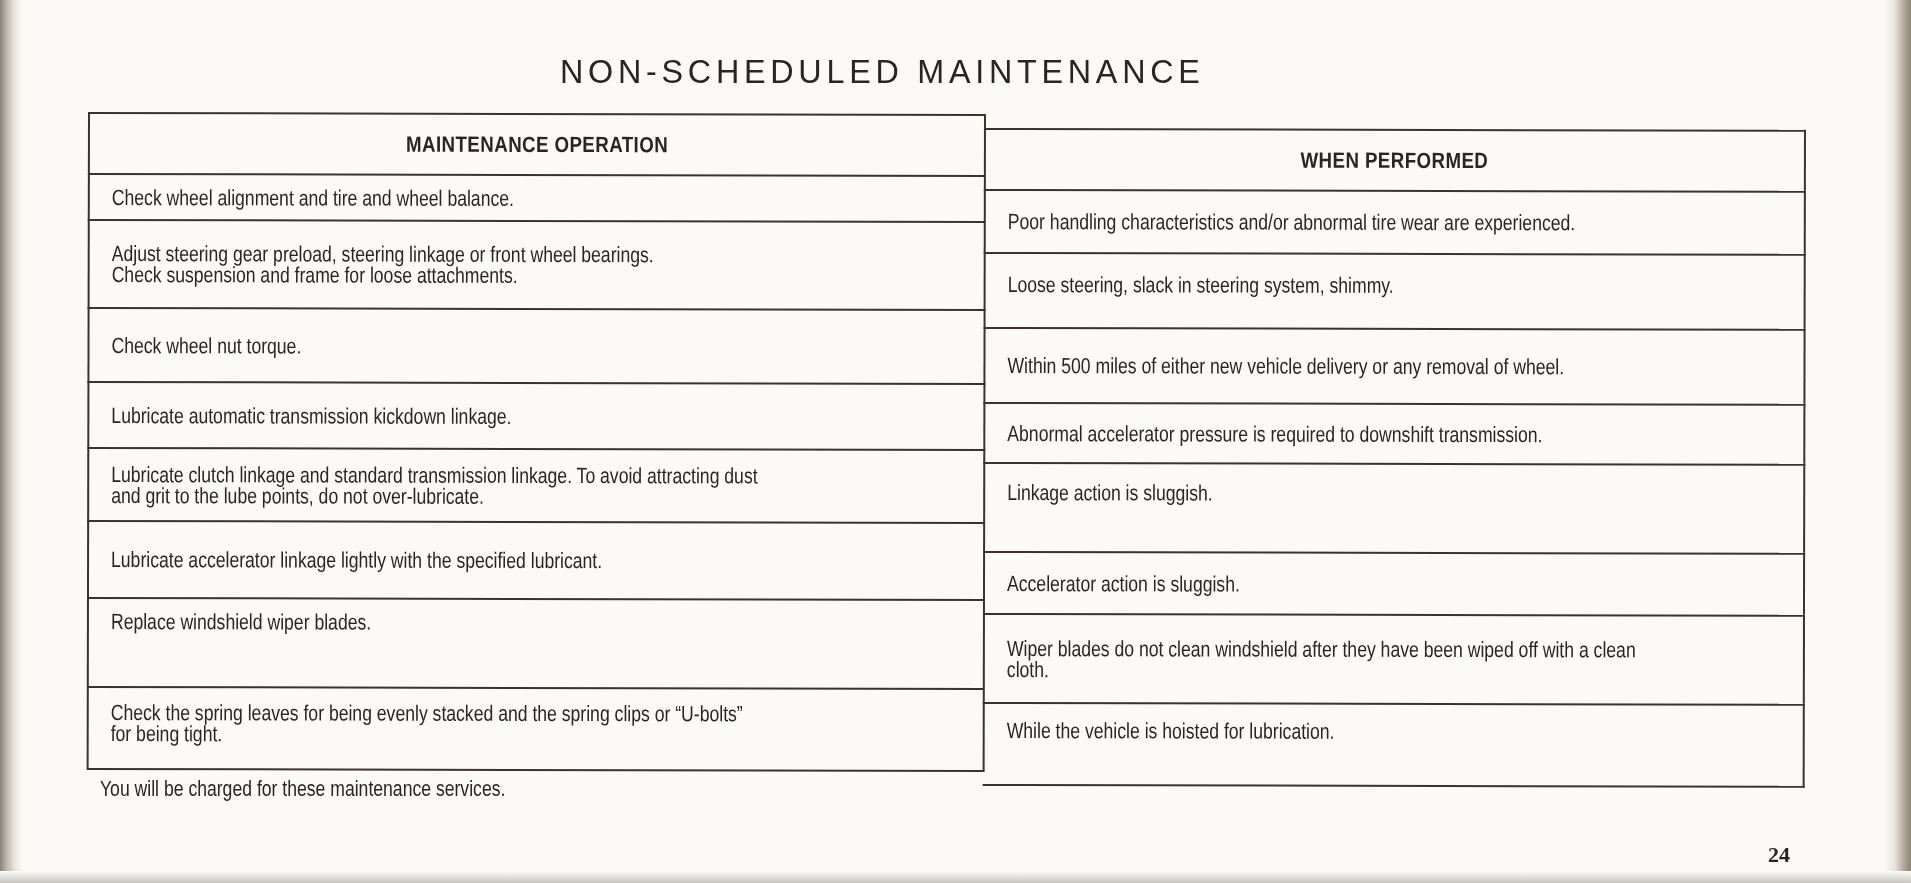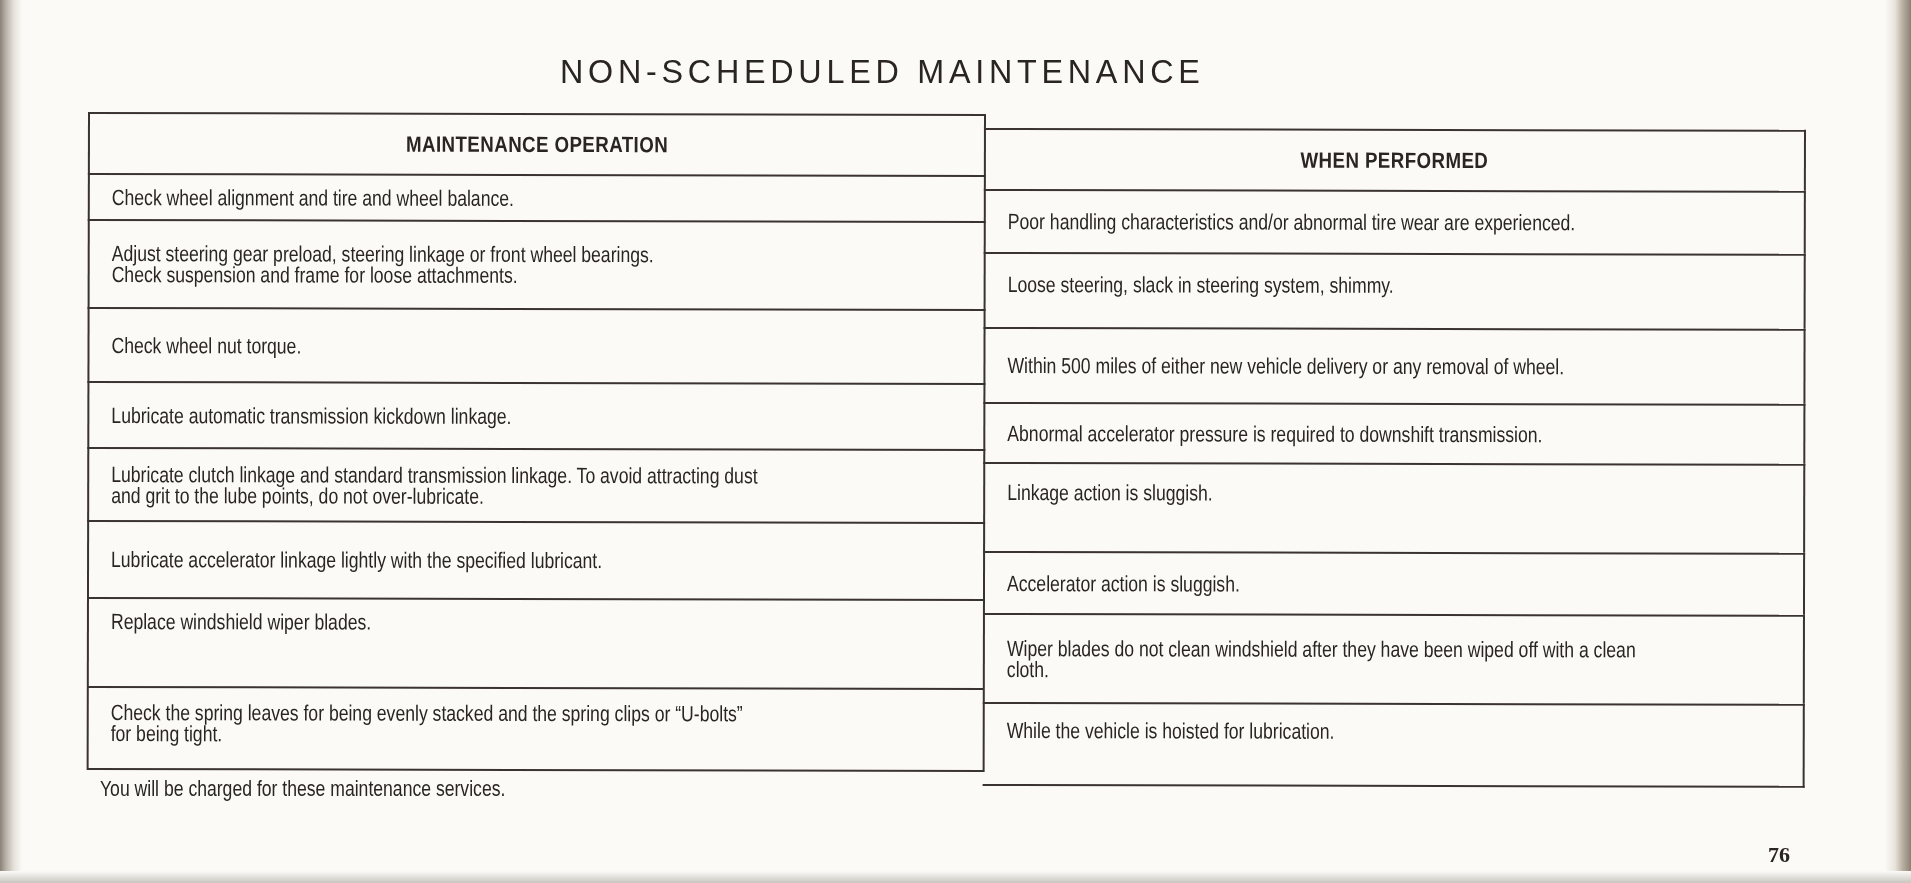--- a/index.html
+++ b/index.html
@@ -133,13 +133,13 @@
   <div class="cell" style="top:485px; height:89px;">
     <div class="cell-text">Wiper blades do not clean windshield after they have been wiped off with a clean
 cloth.</div>
   </div>
   <div class="cell last" style="top:574px; height:84px;">
     <div class="cell-text" style="align-items:flex-start; padding-top:16px; box-sizing:border-box;">While the vehicle is hoisted for lubrication.</div>
   </div>
 </div>
 
 <div class="footnote">You will be charged for these maintenance services.</div>
-<div class="page-number">76</div>
+<div class="page-number">24</div>
 
 </body></html>

